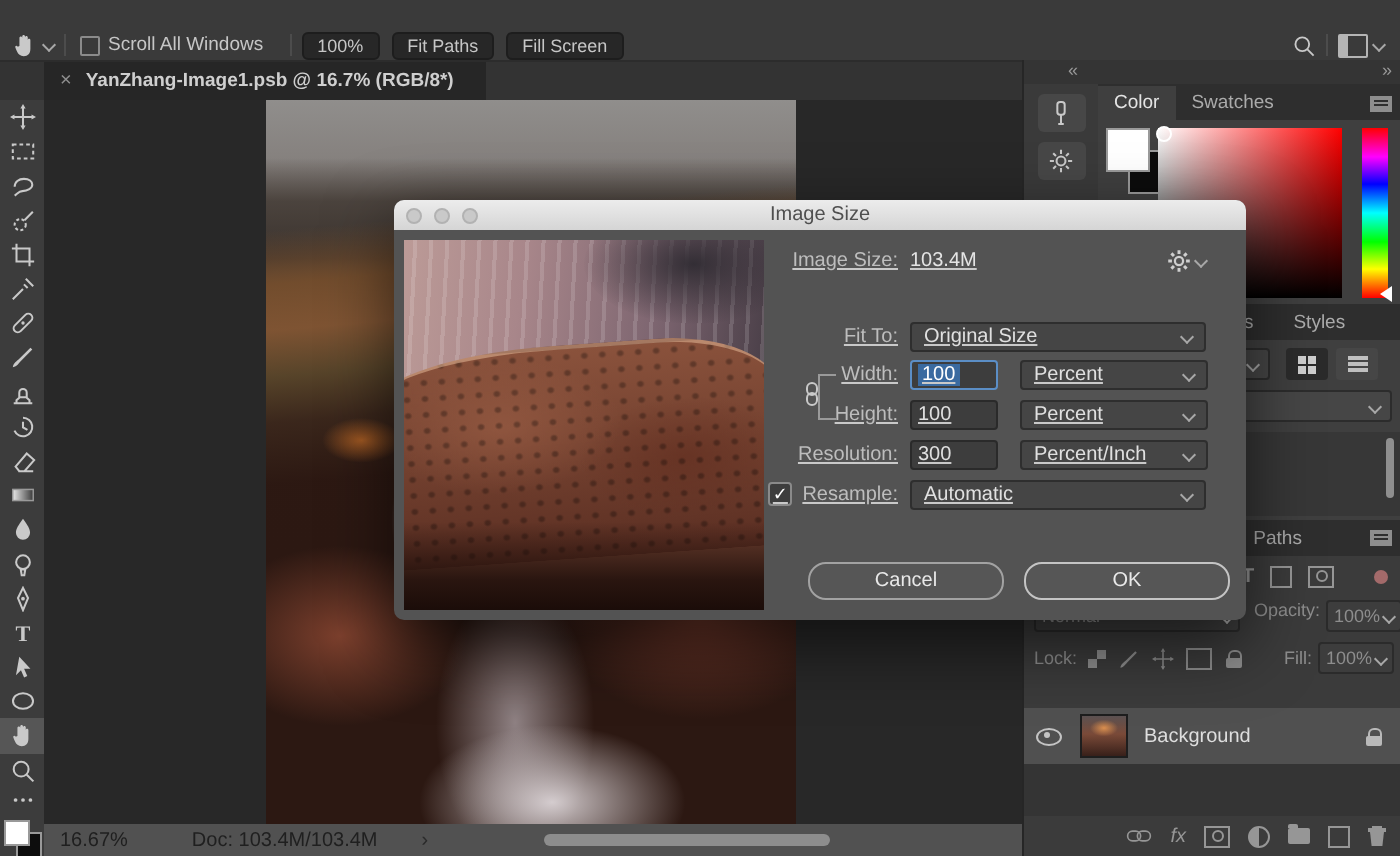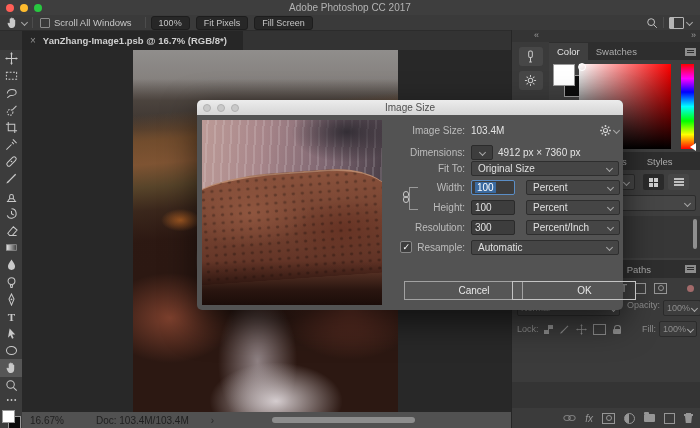--- a/index.html
+++ b/index.html
@@ -113,55 +113,49 @@
     background:repeating-linear-gradient(100deg,rgba(255,255,255,.14) 0 2px,rgba(0,0,0,0) 2px 8px);}
   .pv-pool{position:absolute;right:-20px;top:-18px;width:110px;height:60px;border-radius:50%;background:radial-gradient(#332e35,rgba(51,46,53,0) 72%);}
   .pv-rock{position:absolute;left:-10px;top:52px;width:200px;height:105px;transform:rotate(-4deg);border-radius:45% 30% 0 0/22px 30px 0 0;
     border-top:2px solid rgba(226,182,150,.55);
     background:radial-gradient(rgba(0,0,0,.28) 1px,rgba(0,0,0,0) 2.2px) 0 0/9px 8px,
       radial-gradient(ellipse 80px 45px at 30% 35%, rgba(160,98,72,.55), transparent 75%),
       radial-gradient(ellipse 70px 40px at 75% 55%, rgba(96,44,30,.6), transparent 75%),
       linear-gradient(180deg,#8a523c 0%,#713f2e 55%,#5a2e22 100%);}
   .pv-dark{position:absolute;left:0;bottom:-4px;width:180px;height:48px;
     background:linear-gradient(180deg,rgba(26,12,8,0),rgba(30,14,10,.85) 60%,#170a07);}
-  .drow{position:absolute;left:206px;width:216px;height:16px;display:flex;align-items:center;}
+  .drow{position:absolute;left:190px;width:216px;height:16px;display:flex;align-items:center;text-decoration:underline;}
   .dlbl{width:62px;text-align:right;color:#bdbdbd;margin-right:6px;flex:none;}
   .dval{color:#e4e4e4;text-align:center;}
   .dsel{background:#454545;border:1px solid #2e2e2e;border-radius:2px;height:15px;box-sizing:border-box;display:flex;align-items:center;padding:0 6px;color:#e0e0e0;flex:1;}
   .dinp{background:#3d3d3d;border:1px solid #2a2a2a;border-radius:2px;height:15px;width:44px;box-sizing:border-box;display:flex;align-items:center;padding:0 3px;color:#e0e0e0;flex:none;}
   .dinp.focus{border-color:#5b8ec6;}
   .hl{background:#3a6aa0;color:#fff;padding:0 2px;}
   .units{margin-left:11px;width:94px;flex:none;}
-  .pill{position:absolute;height:17px;border-radius:0;border:1px solid #a2a2a2;color:#e9e9e9;display:flex;align-items:center;justify-content:center;font-size:10px;background:rgba(255,255,255,0.02);padding-left:21px;}
+  .pill{position:absolute;height:17px;border-radius:9px;border:1px solid #a2a2a2;color:#e9e9e9;display:flex;align-items:center;justify-content:center;font-size:10px;background:rgba(255,255,255,0.02);}
   .ckb{width:10px;height:10px;background:#3d3d3d;border:1px solid #8a8a8a;border-radius:2px;color:#fff;font-size:9px;line-height:10px;text-align:center;margin-right:5px;flex:none;}
   .linkbrk{position:absolute;left:212px;top:87px;width:8px;height:21px;border-left:1px solid #9a9a9a;border-top:1px solid #9a9a9a;border-bottom:1px solid #9a9a9a;}
 </style>
 </head>
 <body>
 
 <div class="screen">
 
-  <div class="titlebar">
-    <span class="tl-dot" style="background:#ff5f57"></span>
-    <span class="tl-dot" style="background:#febc2e"></span>
-    <span class="tl-dot" style="background:#28c840"></span>
-    <span class="win-title">Adobe Photoshop CC 2017</span>
-  </div>
 
   <div class="optionsbar">
     <svg width="13" height="13" viewBox="0 0 14 14" style="margin-left:6px">
         <path class="tif" d="M4 7.5V3.2c0-1.1 1.5-1.1 1.5 0V6 2.4c0-1.1 1.5-1.1 1.5 0V6 3c0-1.1 1.5-1.1 1.5 0v3.2V4.4c0-1 1.4-1 1.4 0V9c0 2.6-1.3 4-3.6 4-1.9 0-2.9-1-3.6-2.5-.5-1-.9-2.1-.9-2.1-.3-1 .8-1.4 1.3-.5z"></path>
       </svg>
     <span class="chv" style="margin-left:3px"></span>
     <span class="sep"></span>
     <span class="cb"></span>
     <span style="color:#c6c6c6;font-size:9.5px;margin-right:8px">Scroll All Windows</span>
     <span class="sep"></span>
     <span class="ob-btn">100%</span>
-    <span class="ob-btn">Fit Pixels</span>
+    <span class="ob-btn">Fit Paths</span>
     <span class="ob-btn">Fill Screen</span>
     <span style="flex:1"></span>
     <svg width="12" height="12" viewBox="0 0 14 14">
         <circle class="ti" cx="6" cy="6" r="4"></circle>
         <path class="ti" d="M9 9l3.6 3.6" stroke-width="1.5"></path>
       </svg>
     <span class="sep"></span>
     <span style="width:13px;height:10px;border:1px solid #b5b5b5;border-radius:1px;background:linear-gradient(90deg,#b5b5b5 4px,transparent 4px);margin-right:3px"></span>
     <span class="chv" style="margin-right:8px"></span>
   </div>
@@ -430,20 +424,26 @@
           </svg>
         <span style="margin-left:6px;width:11px;height:9px;border:1px solid #8d8d8d"></span>
         <span class="lockico dim" style="margin-left:7px"></span>
         <span class="g" style="margin-left:auto;font-size:9px">Fill:</span>
         <span class="minibox" style="margin-left:3px;margin-right:4px;width:30px;height:14px">
           <span>100%</span>
             <span class="chv" style="margin-left:2px"></span>
         </span>
       </div>
 
+      <div class="layerrow">
+        <span class="eye" style="margin-left:6px"></span>
+        <span class="thumb"></span>
+        <span style="margin-left:8px;color:#dedede">Background</span>
+        <span class="lockico" style="margin-left:auto;margin-right:10px"></span>
+      </div>
       <div style="position:absolute;left:0;top:104px;width:189px;height:26px;background:#343434"></div>
 
       <div style="position:absolute;left:0;top:130px;width:189px;height:20px;background:#3b3b3b;display:flex;align-items:center;justify-content:flex-end">
         <svg width="13" height="8" viewBox="0 0 16 9">
             <rect x="1" y="1.5" width="8" height="6" rx="3" fill="none" stroke="#969696"></rect>
             <rect x="7" y="1.5" width="8" height="6" rx="3" fill="none" stroke="#969696"></rect>
           </svg>
         <span style="margin-left:9px;color:#969696;font-style:italic;font-size:10px">fx</span>
         <span class="maskico" style="margin-left:9px"></span>
         <span class="halfcirc" style="margin-left:9px"></span>
@@ -476,27 +476,20 @@
       <span style="flex:1"></span>
       <svg width="13" height="13" viewBox="0 0 14 14">
           <circle cx="7" cy="7" r="2.2" fill="none" stroke="#cfcfcf" stroke-width="1.2"></circle>
           <g stroke="#cfcfcf" stroke-width="1.6">
             <path d="M7 1.2v2M7 10.8v2M1.2 7h2M10.8 7h2M2.9 2.9l1.4 1.4M9.7 9.7l1.4 1.4M11.1 2.9 9.7 4.3M4.3 9.7l-1.4 1.4"></path>
           </g>
         </svg>
       <span class="chv" style="margin-left:2px"></span>
     </div>
 
-    <div class="drow" style="top:44px">
-      <span class="dlbl">Dimensions:</span>
-      <span class="minibox" style="width:14px;height:13px;justify-content:center;margin-right:5px">
-          <span class="chv"></span>
-        </span>
-      <span class="dval">4912 px  ×  7360 px</span>
-    </div>
 
     <div class="drow" style="top:60px">
       <span class="dlbl">Fit To:</span>
       <span class="dsel">
         <span>Original Size</span>
           <span style="flex:1"></span>
           <span class="chv"></span>
       </span>
     </div>
 

